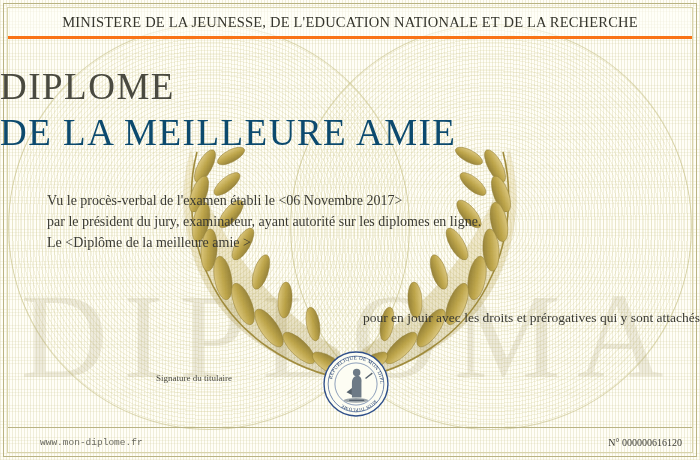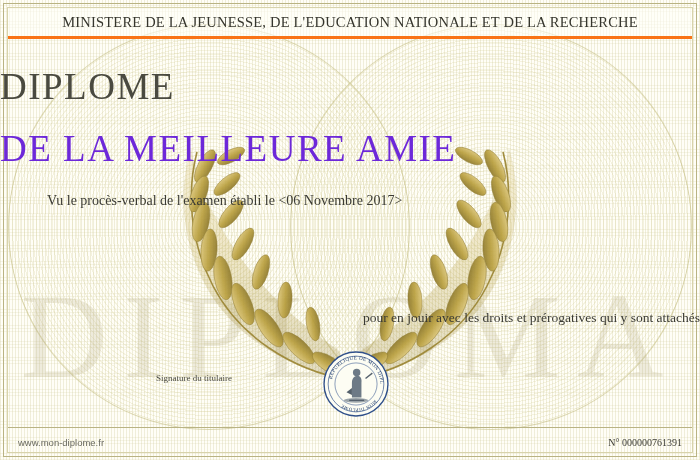--- a/index.html
+++ b/index.html
@@ -119,24 +119,24 @@
   .title-1 {
     font-family: "Liberation Serif", serif;
     font-size: 37px;
     color: #4a4a40;
     letter-spacing: 1.5px;
     line-height: 1.15;
   }
   .title-2 {
     font-family: "Liberation Serif", serif;
     font-size: 37px;
-    color: #6d28d9;
+    color: #0c4a6e;
     letter-spacing: 1.5px;
     line-height: 1.2;
-    margin-top: 18px;
+    margin-top: 2px;
   }
 
   
   .body-block {
     position: absolute;
     left: 47px;
     top: 190px;
     width: 560px;
     color: #3a3a33;
     font-size: 14px;
@@ -183,23 +183,24 @@
   .footer-band {
     position: absolute;
     left: 8px; right: 8px; bottom: 8px;
     height: 24px;
     border-top: 1px solid #b9b383;
   }
   .footer-left {
     position: absolute;
     left: 18px;
     bottom: 12px;
-    font-family: Liberation Sans, sans-serif;
+    font-family: Liberation Mono, monospace;
     font-size: 9.5px;
     color: #6a6a60;
+    padding-left: 22px;
   }
   .footer-right {
     position: absolute;
     right: 18px;
     bottom: 12px;
     font-family: "Liberation Serif", serif;
     font-size: 10px;
     color: #3a3a33;
   }
 </style>
@@ -277,20 +278,22 @@
     <div class="header-text">Ministere de la jeunesse, de l'education nationale et de la recherche</div>
   </div>
 
   <div class="title-block">
     <div class="title-1">DIPLOME</div>
     <div class="title-2">DE LA MEILLEURE AMIE</div>
   </div>
 
   <div class="body-block">
     <div class="body-line">Vu le procès-verbal de l'examen établi le &lt;06 Novembre 2017&gt;</div>
+    <div class="body-line">par le président du jury, examinateur, ayant autorité sur les diplomes en ligne.</div>
+    <div class="body-line">Le &lt;Diplôme de la meilleure amie &gt;</div>
   </div>
 
   <div class="jouir">pour en jouir avec les droits et prérogatives qui y sont attachés</div>
 
   <div class="sig-left">Signature du titulaire</div>
 
   <svg class="seal" viewBox="0 0 100 100">
     <circle cx="50" cy="50" r="47" fill="#fdfdf3" stroke="#2f4f8a" stroke-width="2"></circle>
     <circle cx="50" cy="50" r="41" fill="none" stroke="#2f4f8a" stroke-width="1"></circle>
     <circle cx="50" cy="50" r="31" fill="none" stroke="#2f4f8a" stroke-width="0.8"></circle>
@@ -307,15 +310,15 @@
       <path d="M44,70 L44,48 C44,42 48,38 52,38 C56,38 59,42 58,48 L58,70 Z" fill="#6d7a86"></path>
       <circle cx="51" cy="33" r="5.5" fill="#6d7a86"></circle>
       <path d="M36,62 L44,56 L44,66 Z" fill="#55616c"></path>
       <path d="M64,42 L74,34" stroke="#55616c" stroke-width="2"></path>
       <path d="M40,74 L62,74" stroke="#55616c" stroke-width="2"></path>
     </g>
   </svg>
 
   <div class="footer-band"></div>
   <div class="footer-left">www.mon-diplome.fr</div>
-  <div class="footer-right">N° 000000761391</div>
+  <div class="footer-right">N° 000000616120</div>
 
 </div>
 
 </body></html>

